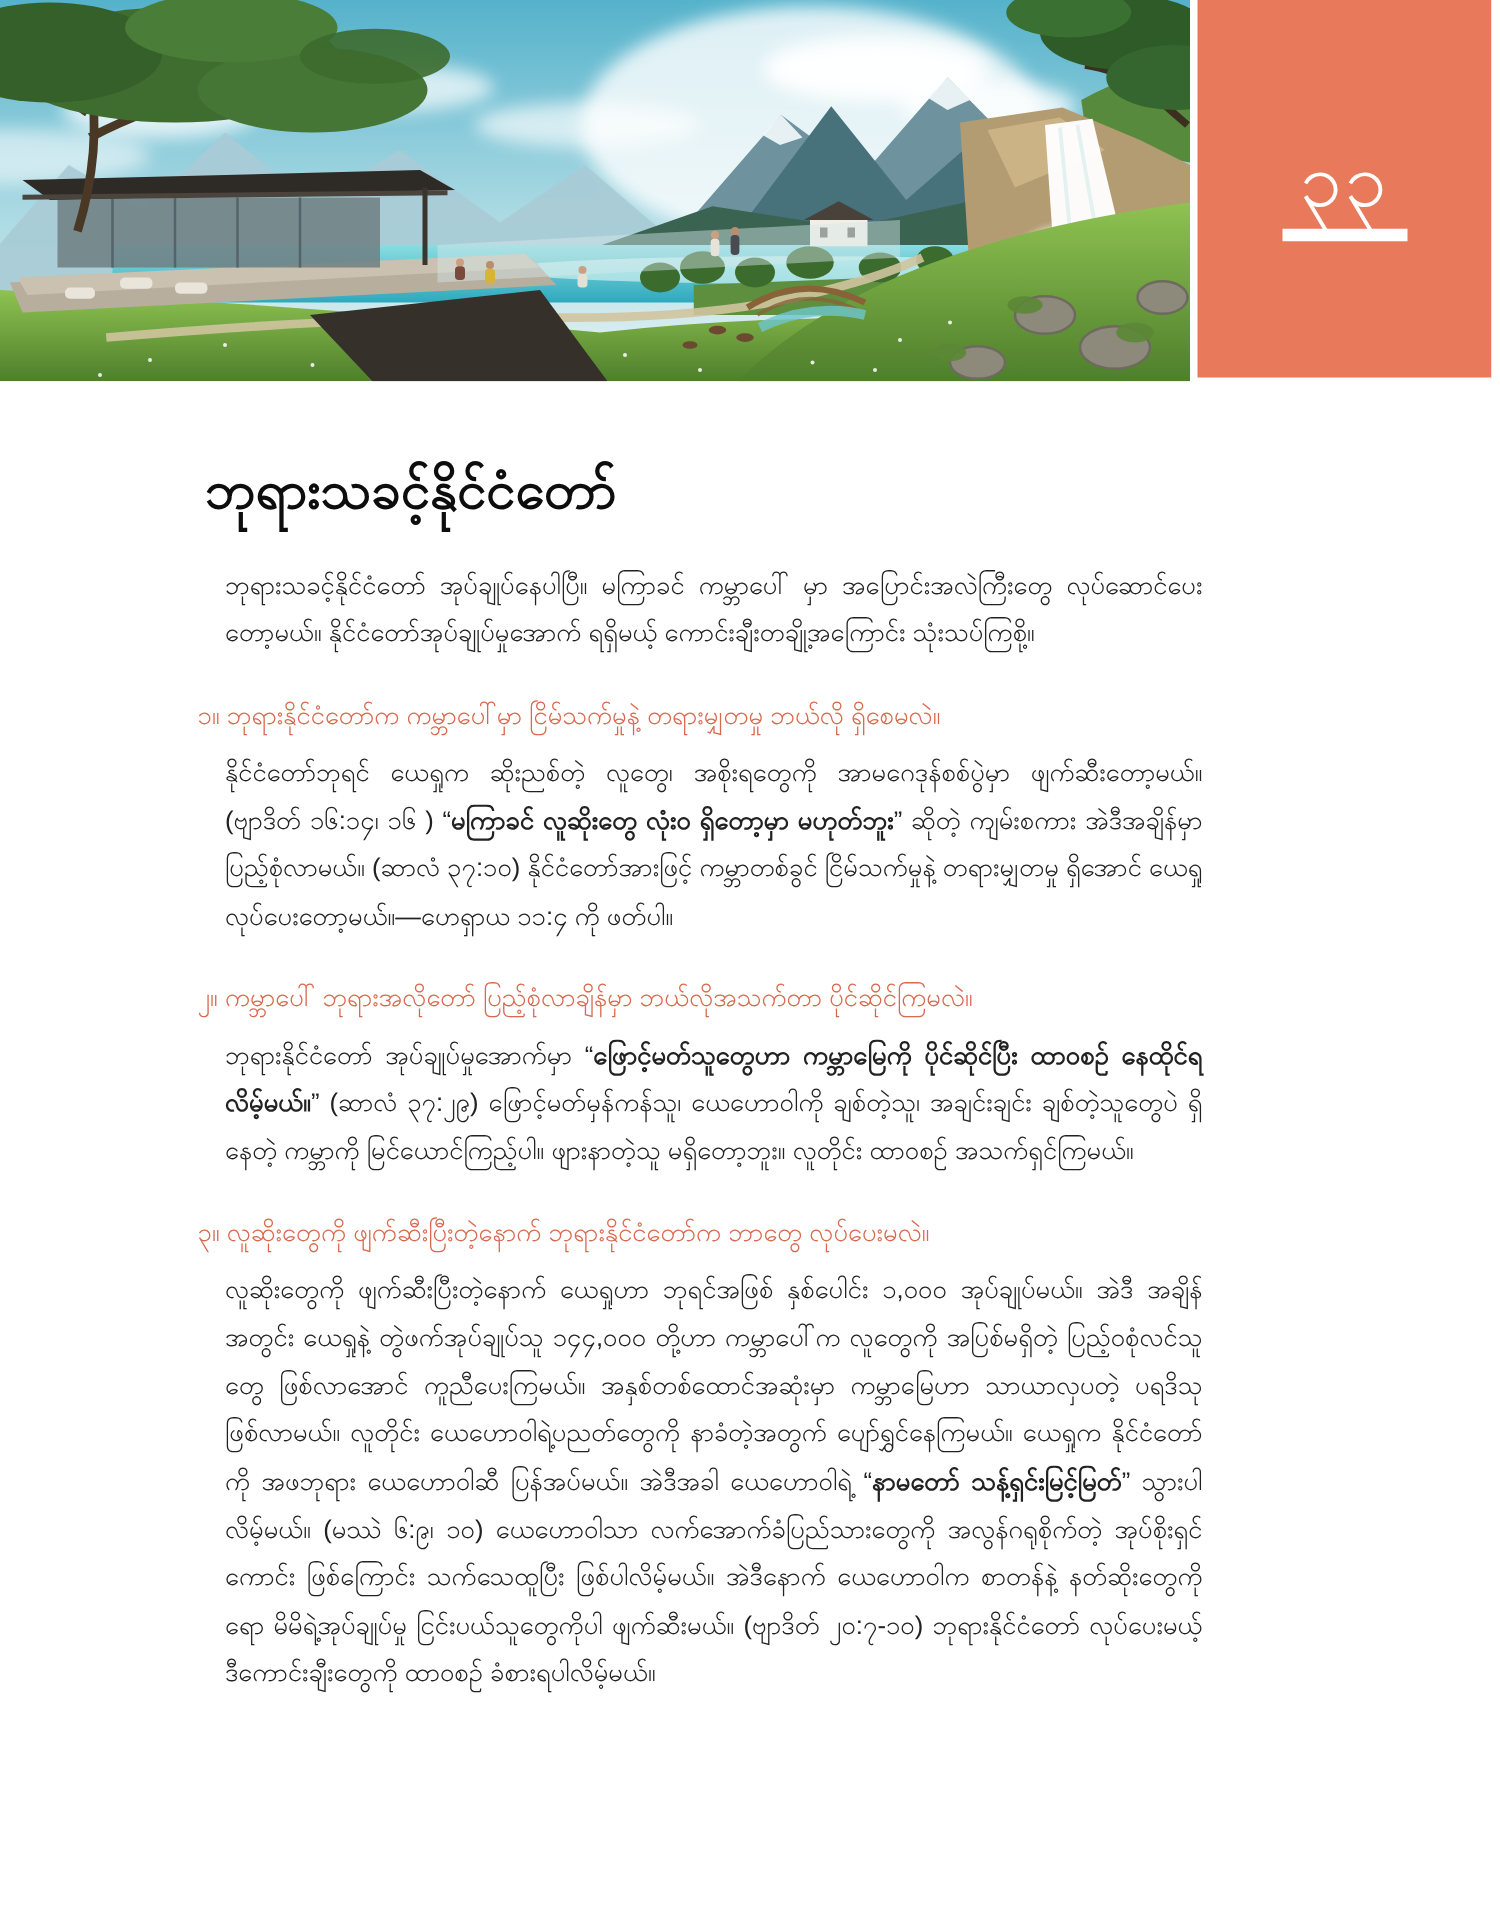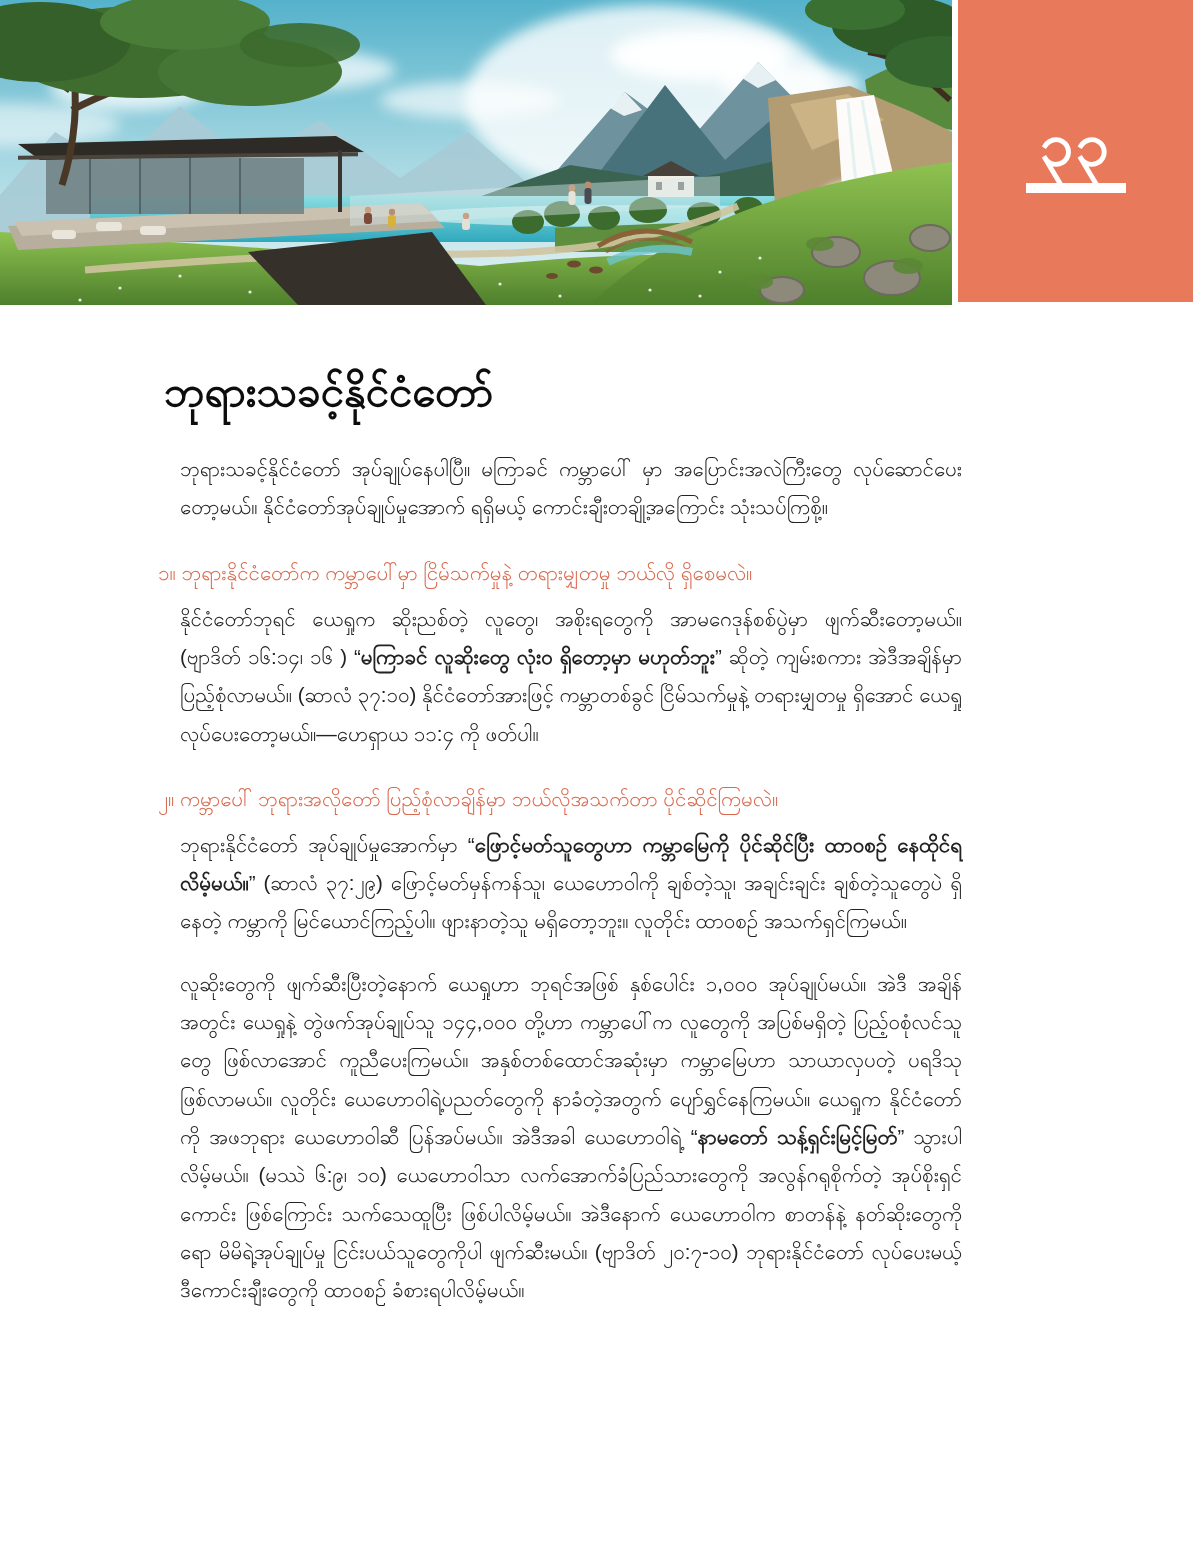--- a/index.html
+++ b/index.html
@@ -11,21 +11,21 @@
     -webkit-font-smoothing:antialiased;
   }
   
   .hero{position:absolute;top:0;left:0;width:1200px;height:305px;}
   .hero-photo{position:absolute;top:0;left:0;width:952px;height:305px;overflow:hidden;}
   .accent-block{
     position:absolute;top:0;left:958px;width:235px;height:302px;
     display:flex;flex-direction:column;align-items:center;justify-content:center;
   }
   .page-number{
-    color:#ffffff;font-size:60px;font-weight:700;line-height:1;
+    color:#ffffff;font-size:60px;font-weight:400;line-height:1;
     letter-spacing:2px;transform:translateY(6px);text-align:center;
   }
   .page-number-underline{
     width:100px;height:10px;background:#ffffff;margin-top:14px;
   }
   
   .content{
     position:absolute;top:305px;left:0;width:1200px;
     padding:54px 238px 0 158px;box-sizing:border-box;
     color:#1c1c1c;
@@ -241,15 +241,16 @@
     <h2 class="sec-heading" style="color: rgb(217, 105, 78);">၁။ ဘုရားနိုင်ငံတော်က ကမ္ဘာပေါ်မှာ ငြိမ်သက်မှုနဲ့ တရားမျှတမှု ဘယ်လို ရှိစေမလဲ။</h2>
     <p class="body-para"><span>နိုင်ငံတော်ဘုရင် ယေရှုက ဆိုးညစ်တဲ့ လူတွေ၊ အစိုးရတွေကို အာမဂေဒုန်စစ်ပွဲမှာ ဖျက်ဆီးတော့မယ်။ (ဗျာဒိတ် ၁၆:၁၄၊ ၁၆ ) “</span><span class="b">မကြာခင် လူဆိုးတွေ လုံးဝ ရှိတော့မှာ မဟုတ်ဘူး</span><span>” ဆိုတဲ့ ကျမ်းစကား အဲဒီအချိန်မှာ ပြည့်စုံလာမယ်။ (ဆာလံ ၃၇:၁၀) နိုင်ငံတော်အားဖြင့် ကမ္ဘာတစ်ခွင် ငြိမ်သက်မှုနဲ့ တရားမျှတမှု ရှိအောင် ယေရှု လုပ်ပေးတော့မယ်။—ဟေရှာယ ၁၁:၄ ကို ဖတ်ပါ။</span></p>
   </section>
 
   <section>
     <h2 class="sec-heading" style="color: rgb(217, 105, 78);">၂။ ကမ္ဘာပေါ် ဘုရားအလိုတော် ပြည့်စုံလာချိန်မှာ ဘယ်လိုအသက်တာ ပိုင်ဆိုင်ကြမလဲ။</h2>
     <p class="body-para"><span>ဘုရားနိုင်ငံတော် အုပ်ချုပ်မှုအောက်မှာ “</span><span class="b">ဖြောင့်မတ်သူတွေဟာ ကမ္ဘာမြေကို ပိုင်ဆိုင်ပြီး ထာဝစဉ် နေထိုင်ရလိမ့်မယ်။</span><span>” (ဆာလံ ၃၇:၂၉) ဖြောင့်မတ်မှန်ကန်သူ၊ ယေဟောဝါကို ချစ်တဲ့သူ၊ အချင်းချင်း ချစ်တဲ့သူတွေပဲ ရှိနေတဲ့ ကမ္ဘာကို မြင်ယောင်ကြည့်ပါ။ ဖျားနာတဲ့သူ မရှိတော့ဘူး။ လူတိုင်း ထာဝစဉ် အသက်ရှင်ကြမယ်။</span></p>
   </section>
 
   <section>
+    <h2 class="sec-heading" style="color: rgb(217, 105, 78);">၃။ လူဆိုးတွေကို ဖျက်ဆီးပြီးတဲ့နောက် ဘုရားနိုင်ငံတော်က ဘာတွေ လုပ်ပေးမလဲ။</h2>
     <p class="body-para"><span>လူဆိုးတွေကို ဖျက်ဆီးပြီးတဲ့နောက် ယေရှုဟာ ဘုရင်အဖြစ် နှစ်ပေါင်း ၁,၀၀၀ အုပ်ချုပ်မယ်။ အဲဒီ အချိန်အတွင်း ယေရှုနဲ့ တွဲဖက်အုပ်ချုပ်သူ ၁၄၄,၀၀၀ တို့ဟာ ကမ္ဘာပေါ်က လူတွေကို အပြစ်မရှိတဲ့ ပြည့်ဝစုံလင်သူတွေ ဖြစ်လာအောင် ကူညီပေးကြမယ်။ အနှစ်တစ်ထောင်အဆုံးမှာ ကမ္ဘာမြေဟာ သာယာလှပတဲ့ ပရဒိသု ဖြစ်လာမယ်။ လူတိုင်း ယေဟောဝါရဲ့ပညတ်တွေကို နာခံတဲ့အတွက် ပျော်ရွှင်နေကြမယ်။ ယေရှုက နိုင်ငံတော်ကို အဖဘုရား ယေဟောဝါဆီ ပြန်အပ်မယ်။ အဲဒီအခါ ယေဟောဝါရဲ့ “</span><span class="b">နာမတော် သန့်ရှင်းမြင့်မြတ်</span><span>” သွားပါလိမ့်မယ်။ (မဿဲ ၆:၉၊ ၁၀) ယေဟောဝါသာ လက်အောက်ခံပြည်သားတွေကို အလွန်ဂရုစိုက်တဲ့ အုပ်စိုးရှင်ကောင်း ဖြစ်ကြောင်း သက်သေထူပြီး ဖြစ်ပါလိမ့်မယ်။ အဲဒီနောက် ယေဟောဝါက စာတန်နဲ့ နတ်ဆိုးတွေကိုရော မိမိရဲ့အုပ်ချုပ်မှု ငြင်းပယ်သူတွေကိုပါ ဖျက်ဆီးမယ်။ (ဗျာဒိတ် ၂၀:၇-၁၀) ဘုရားနိုင်ငံတော် လုပ်ပေးမယ့် ဒီကောင်းချီးတွေကို ထာဝစဉ် ခံစားရပါလိမ့်မယ်။</span></p>
   </section>
 </main>
 
 </body></html>

